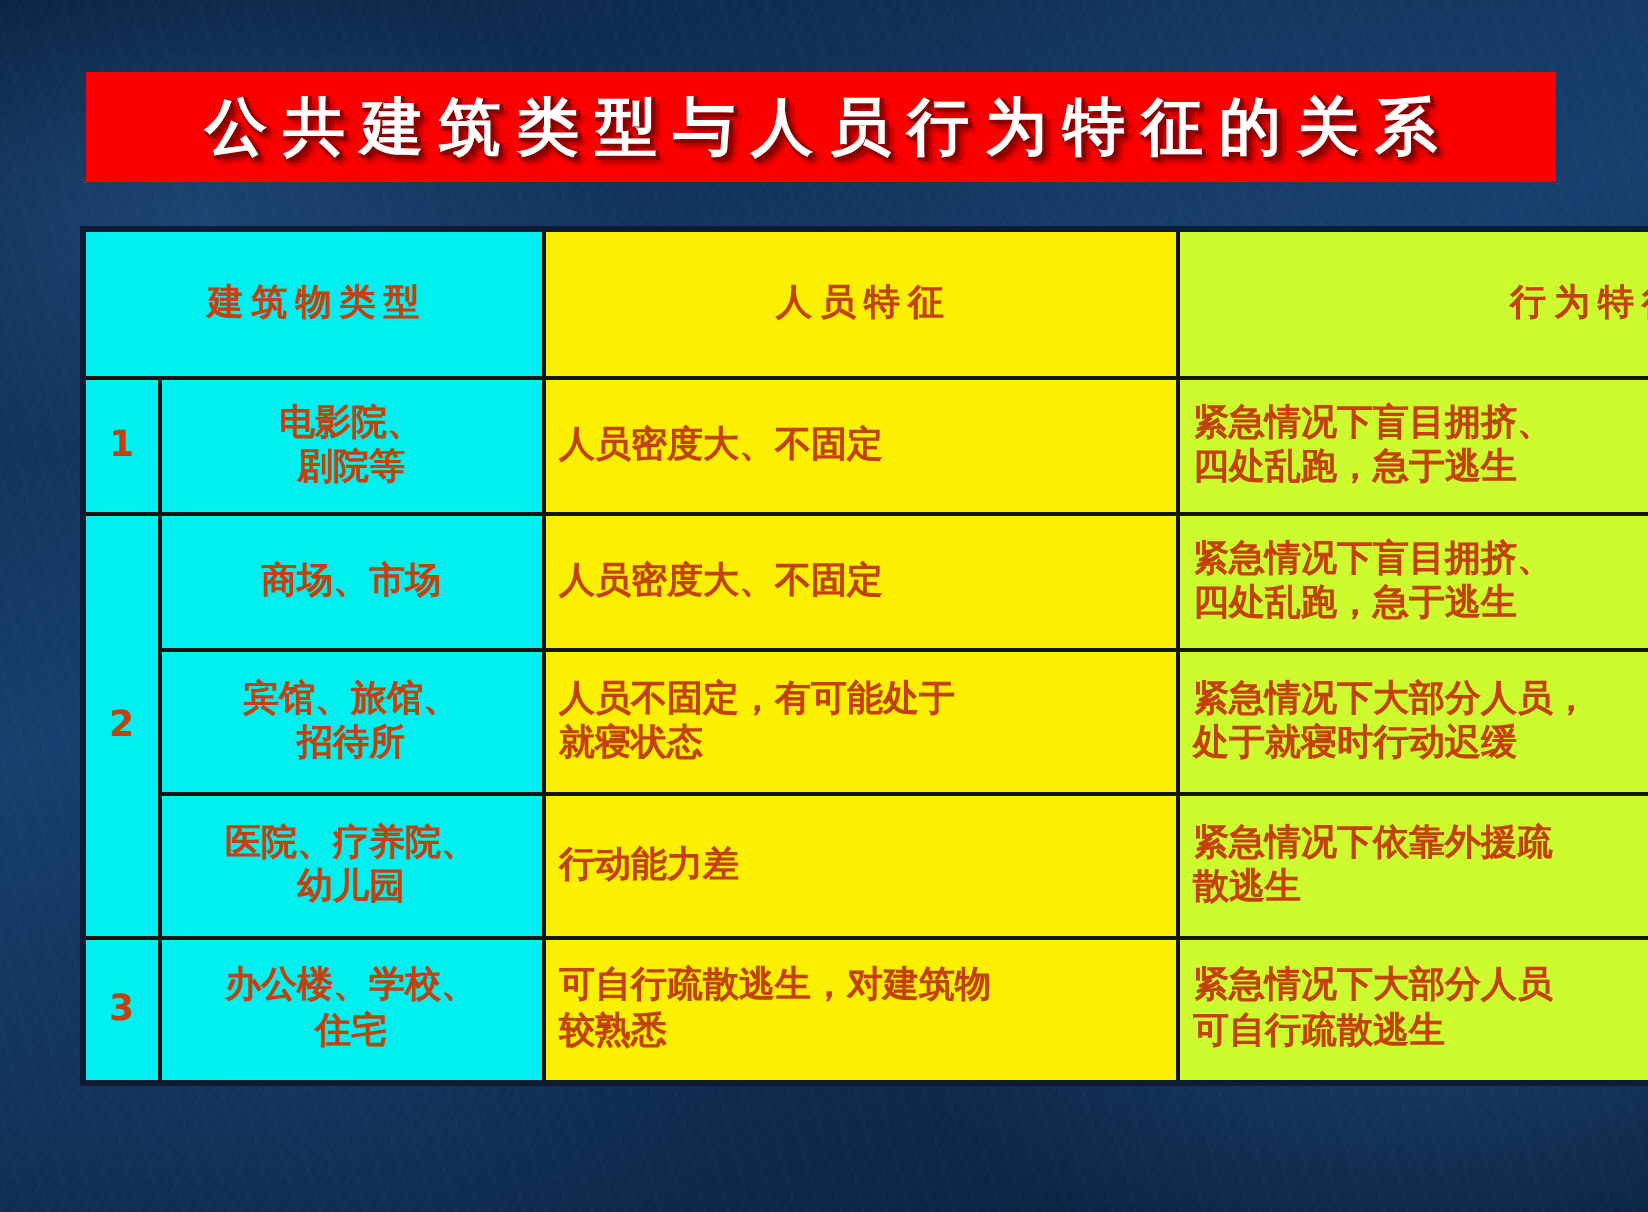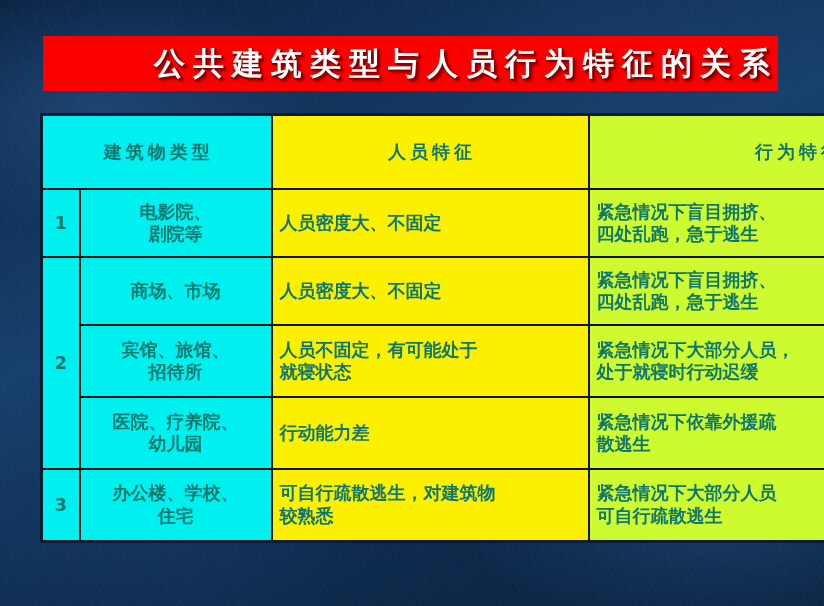--- a/index.html
+++ b/index.html
@@ -43,21 +43,21 @@
   
   #title-banner {
     position: absolute;
     left: 43px;
     top: 36px;
     width: 735px;
     height: 55px;
     background: #fc0000;
     display: flex;
     align-items: center;
-    justify-content: flex-end;
+    justify-content: center;
     box-sizing: border-box;
   }
   #title-text {
     color: #ffffff;
     font-size: 31px;
     font-weight: bold;
     letter-spacing: 8px;
     text-indent: 8px;
     white-space: nowrap;
     text-shadow:
@@ -79,21 +79,21 @@
     border: 3px solid #0b1c33;
     background: #00f0f0;
   }
   #relation-table td, #relation-table th {
     border: 2px solid #141414;
     padding: 4px 7px;
     vertical-align: middle;
     font-weight: bold;
     font-size: 18px;
     line-height: 1.25;
-    color: #0f766e;
+    color: #c2410c;
     font-family: "DejaVu Sans", "Liberation Sans", sans-serif;
   }
 
   .col-num   { width: 38px;  background: #00f0f0; text-align: center; }
   .col-type  { width: 192px; background: #00f0f0; text-align: center; }
   .col-人员  { width: 317px; background: #fbf000; text-align: left; }
   .col-行为  { width: 263px; background: #cdfb30; text-align: left; }
 
   
   .hdr-cell {

